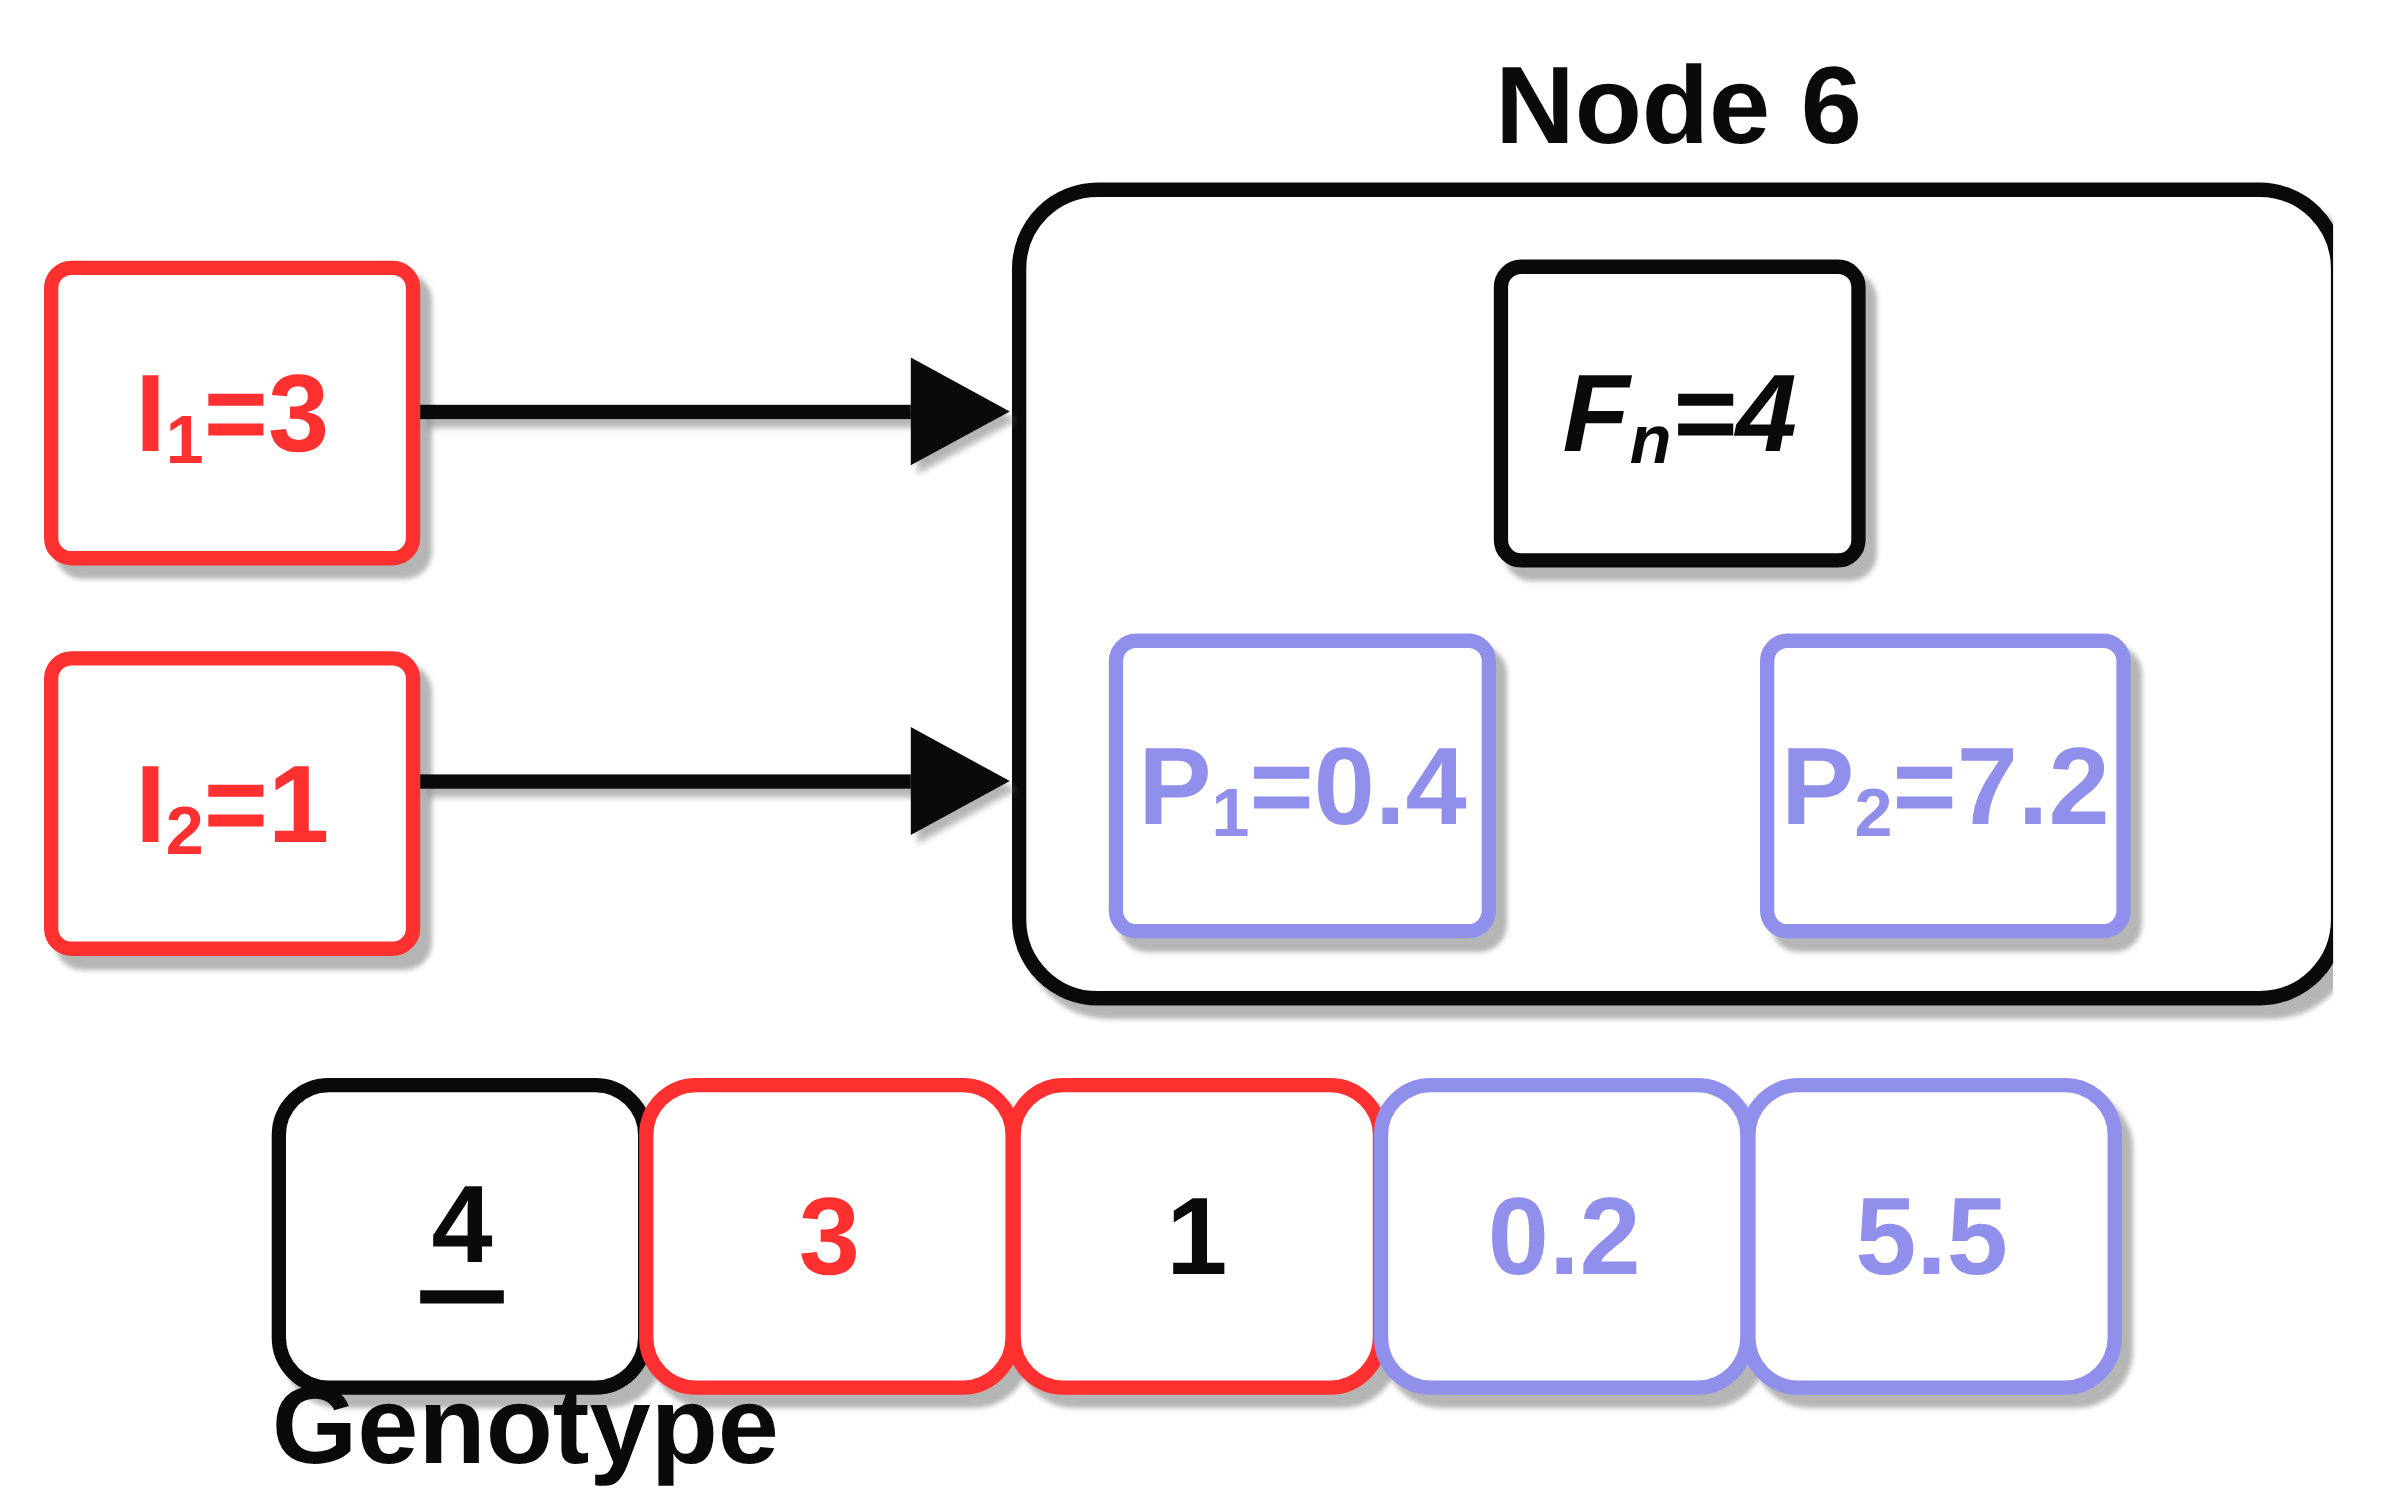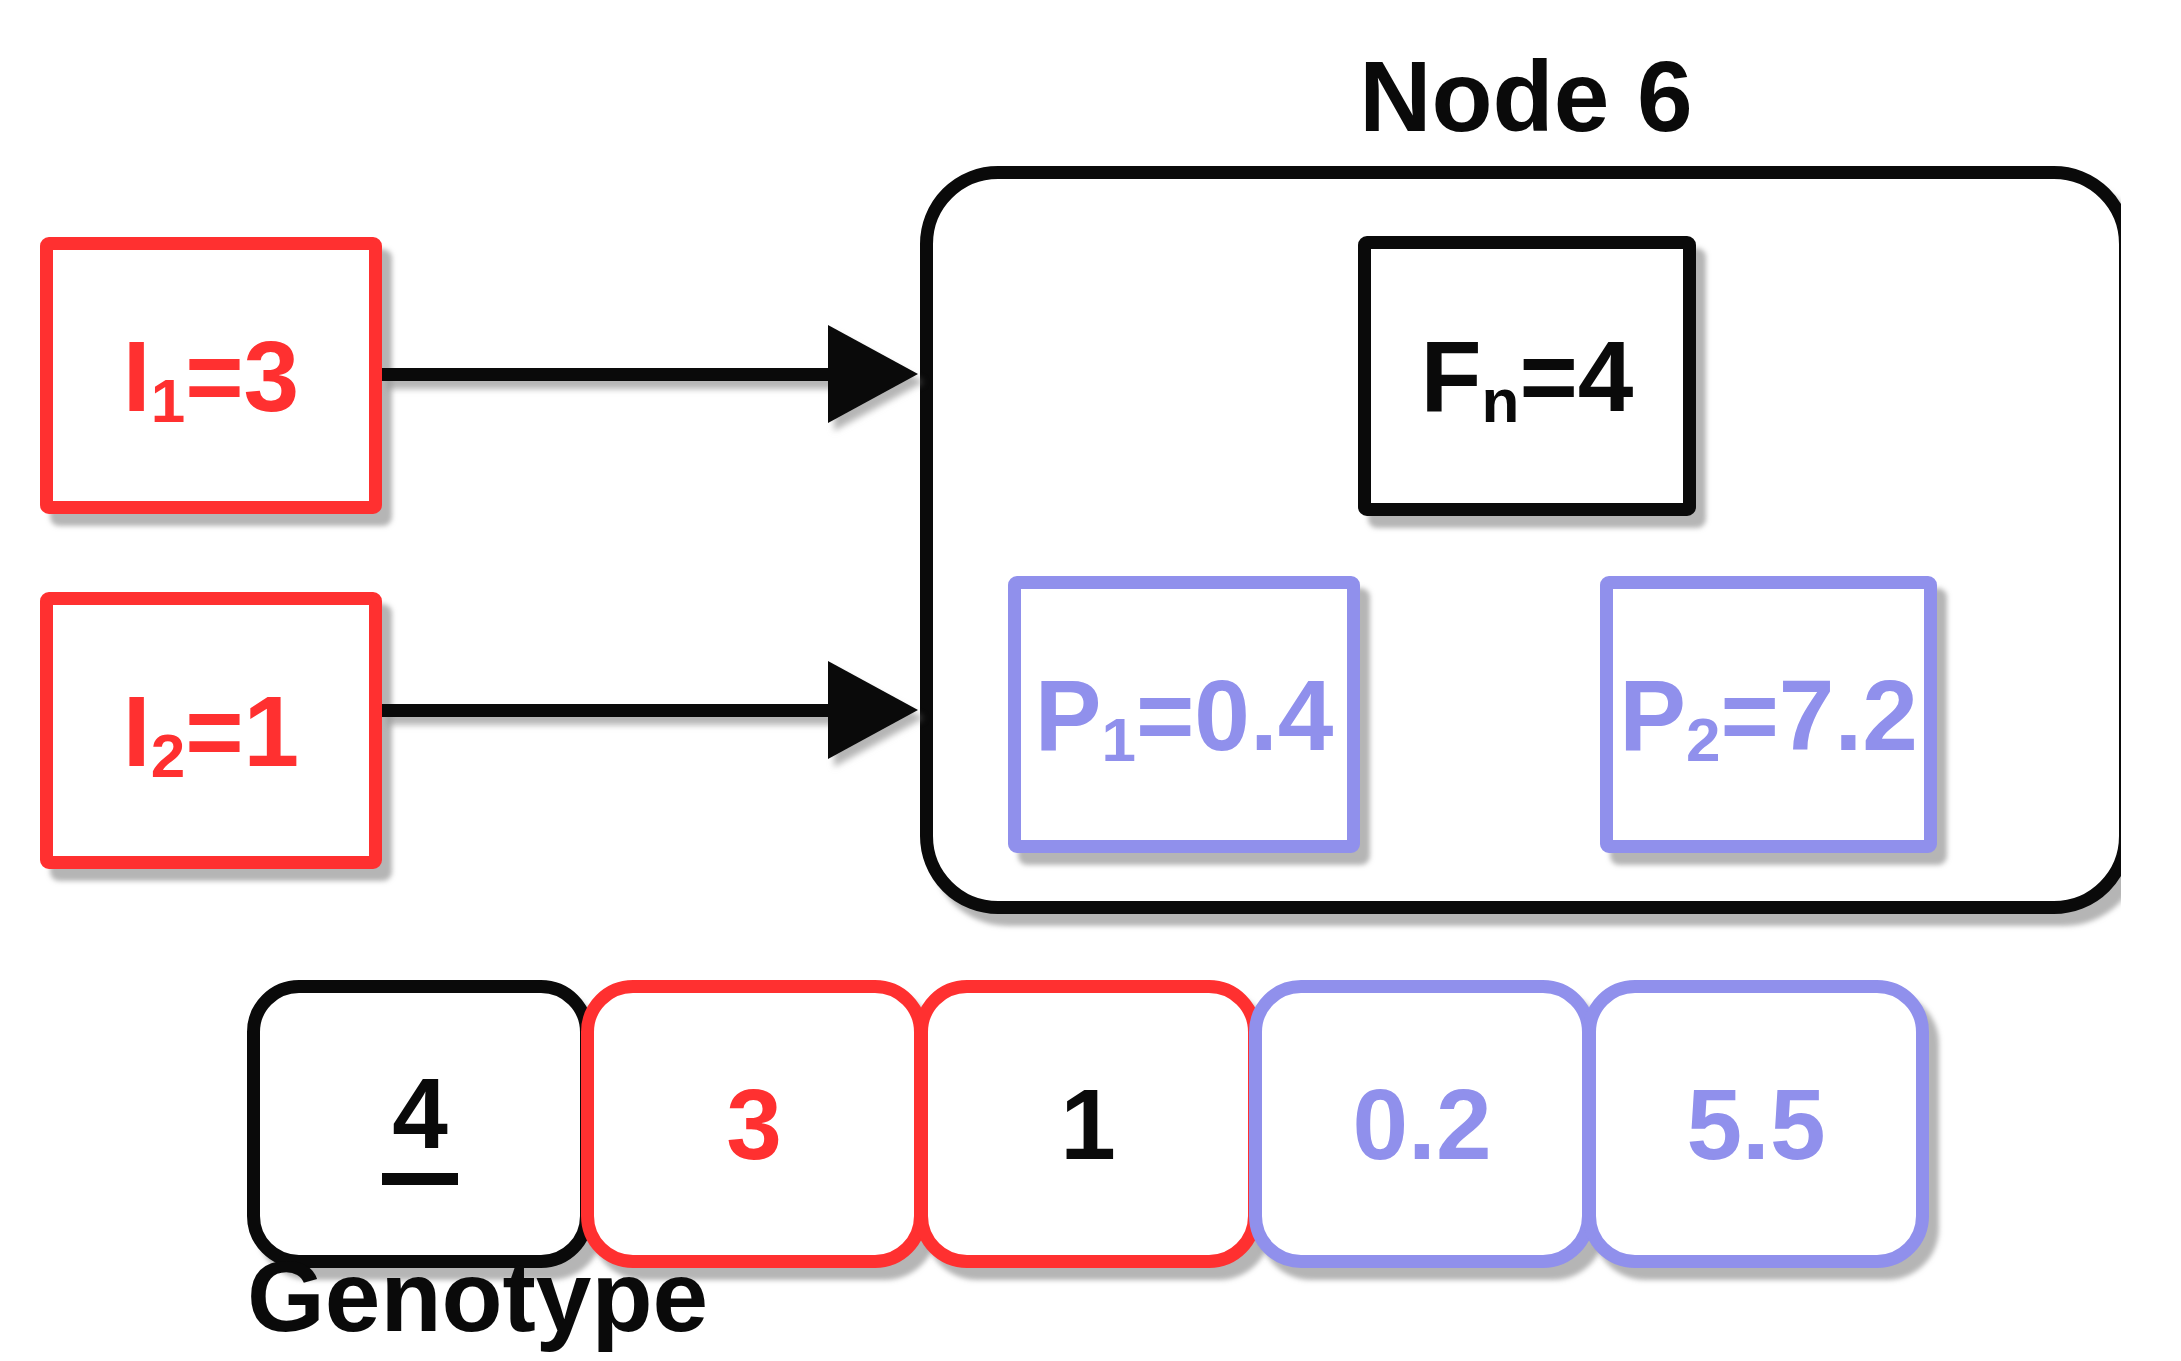--- a/index.html
+++ b/index.html
@@ -13,21 +13,21 @@
   body{font-family:"Liberation Sans","DejaVu Sans",sans-serif;font-weight:bold;}
   .canvas{position:relative;width:2121px;height:1361px;background:#ffffff;overflow:hidden;margin-top:44px;}
 
   .box{
     position:absolute;
     background:#ffffff;
     display:flex;align-items:center;justify-content:center;
     box-shadow:10px 12px 5px var(--shadow);
   }
   .rounded-lg{border-radius:78px;}
-  .rounded-md{border-radius:9px;}
+  .rounded-md{border-radius:25px;}
   .bk-black{border:13px solid var(--black);}
   .bk-red{border:13px solid var(--red);}
   .bk-purple{border:13px solid var(--purple);}
   .tx-black{color:var(--black);}
   .tx-red{color:var(--red);}
   .tx-purple{color:var(--purple);}
 
   .box-text{font-size:100px;line-height:1;white-space:nowrap;}
   .box-text sub{font-size:0.62em;position:relative;top:0.18em;line-height:0;vertical-align:baseline;}
 
@@ -35,21 +35,21 @@
     position:absolute;left:920px;top:2px;width:1212px;
     text-align:center;font-size:100px;line-height:1;color:var(--black);
   }
   .footer-label{
     position:absolute;left:247px;top:1202px;width:1682px;
     font-size:100px;line-height:1;color:var(--black);
   }
 
   
   .node6{left:920px;top:122px;width:1212px;height:748px;}
-  .fn-box{left:1358px;top:192px;width:338px;height:280px;}
+  .fn-box{left:1358px;top:192px;width:338px;height:280px;font-style:italic;}
   .p1-box{left:1008px;top:532px;width:352px;height:277px;}
   .p2-box{left:1600px;top:532px;width:337px;height:277px;}
 
   
   .i1-box{left:40px;top:193px;width:342px;height:277px;}
   .i2-box{left:40px;top:548px;width:342px;height:277px;text-align:center;}
 
   
   .arrow{
     position:absolute;height:98px;width:536px;

